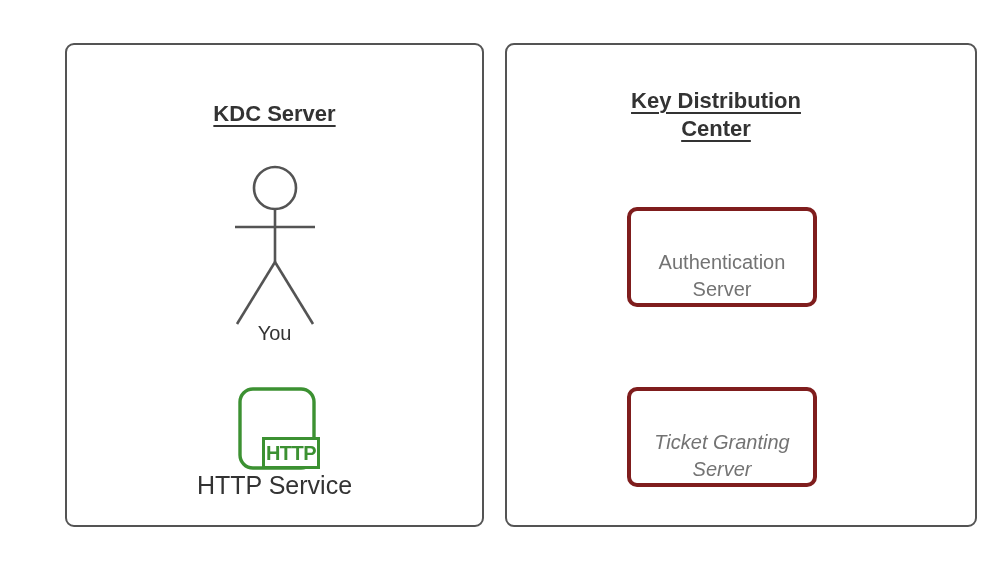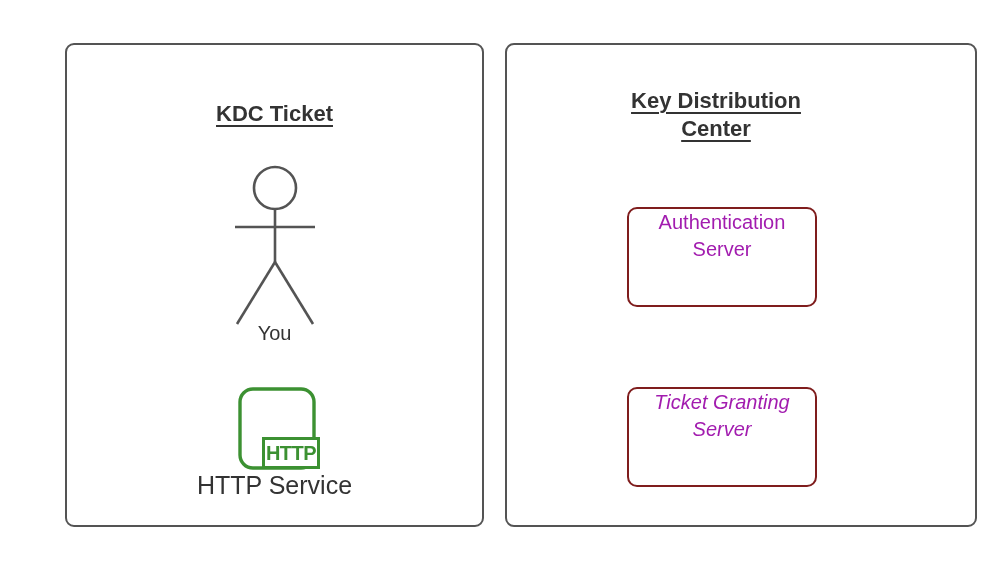--- a/index.html
+++ b/index.html
@@ -81,30 +81,30 @@
   #http-service-label {
     top: 428px;
     font-size: 25px;
   }
   .node {
     position: absolute;
     box-sizing: border-box;
     left: 120px;
     width: 190px;
     height: 100px;
-    border: 2px solid #7f1d1d;
+    border: 4px solid #7f1d1d;
     border-radius: 10px;
     background: #ffffff;
     display: flex;
-    align-items: flex-start;
+    align-items: flex-end;
     justify-content: center;
     text-align: center;
     font-size: 20px;
     line-height: 27px;
-    color: #a21caf;
+    color: #737373;
   }
   .node span {
     display: inline-block;
     max-width: 160px;
   }
   #auth-node {
     top: 162px;
   }
   #tgs-node {
     top: 342px;
@@ -116,21 +116,21 @@
     font-weight: bold;
     letter-spacing: -0.5px;
   }
 </style>
 </head>
 <body>
 
 <div style="position:absolute; inset:0;">
 
   <section class="panel" id="client-panel">
-    <h2 class="panel-title" id="client-title">KDC Ticket</h2>
+    <h2 class="panel-title" id="client-title">KDC Server</h2>
 
     <svg class="actor-svg" width="88" height="166" viewBox="0 0 88 166">
       <circle cx="44" cy="25" r="21" fill="none" stroke="#545454" stroke-width="2.6"></circle>
       <line x1="44" y1="46" x2="44" y2="99" stroke="#545454" stroke-width="2.6"></line>
       <line x1="4" y1="64" x2="84" y2="64" stroke="#545454" stroke-width="2.6"></line>
       <line x1="44" y1="99" x2="6" y2="161" stroke="#545454" stroke-width="2.6"></line>
       <line x1="44" y1="99" x2="82" y2="161" stroke="#545454" stroke-width="2.6"></line>
     </svg>
 
     <div class="diagram-label" id="actor-label">You</div>

